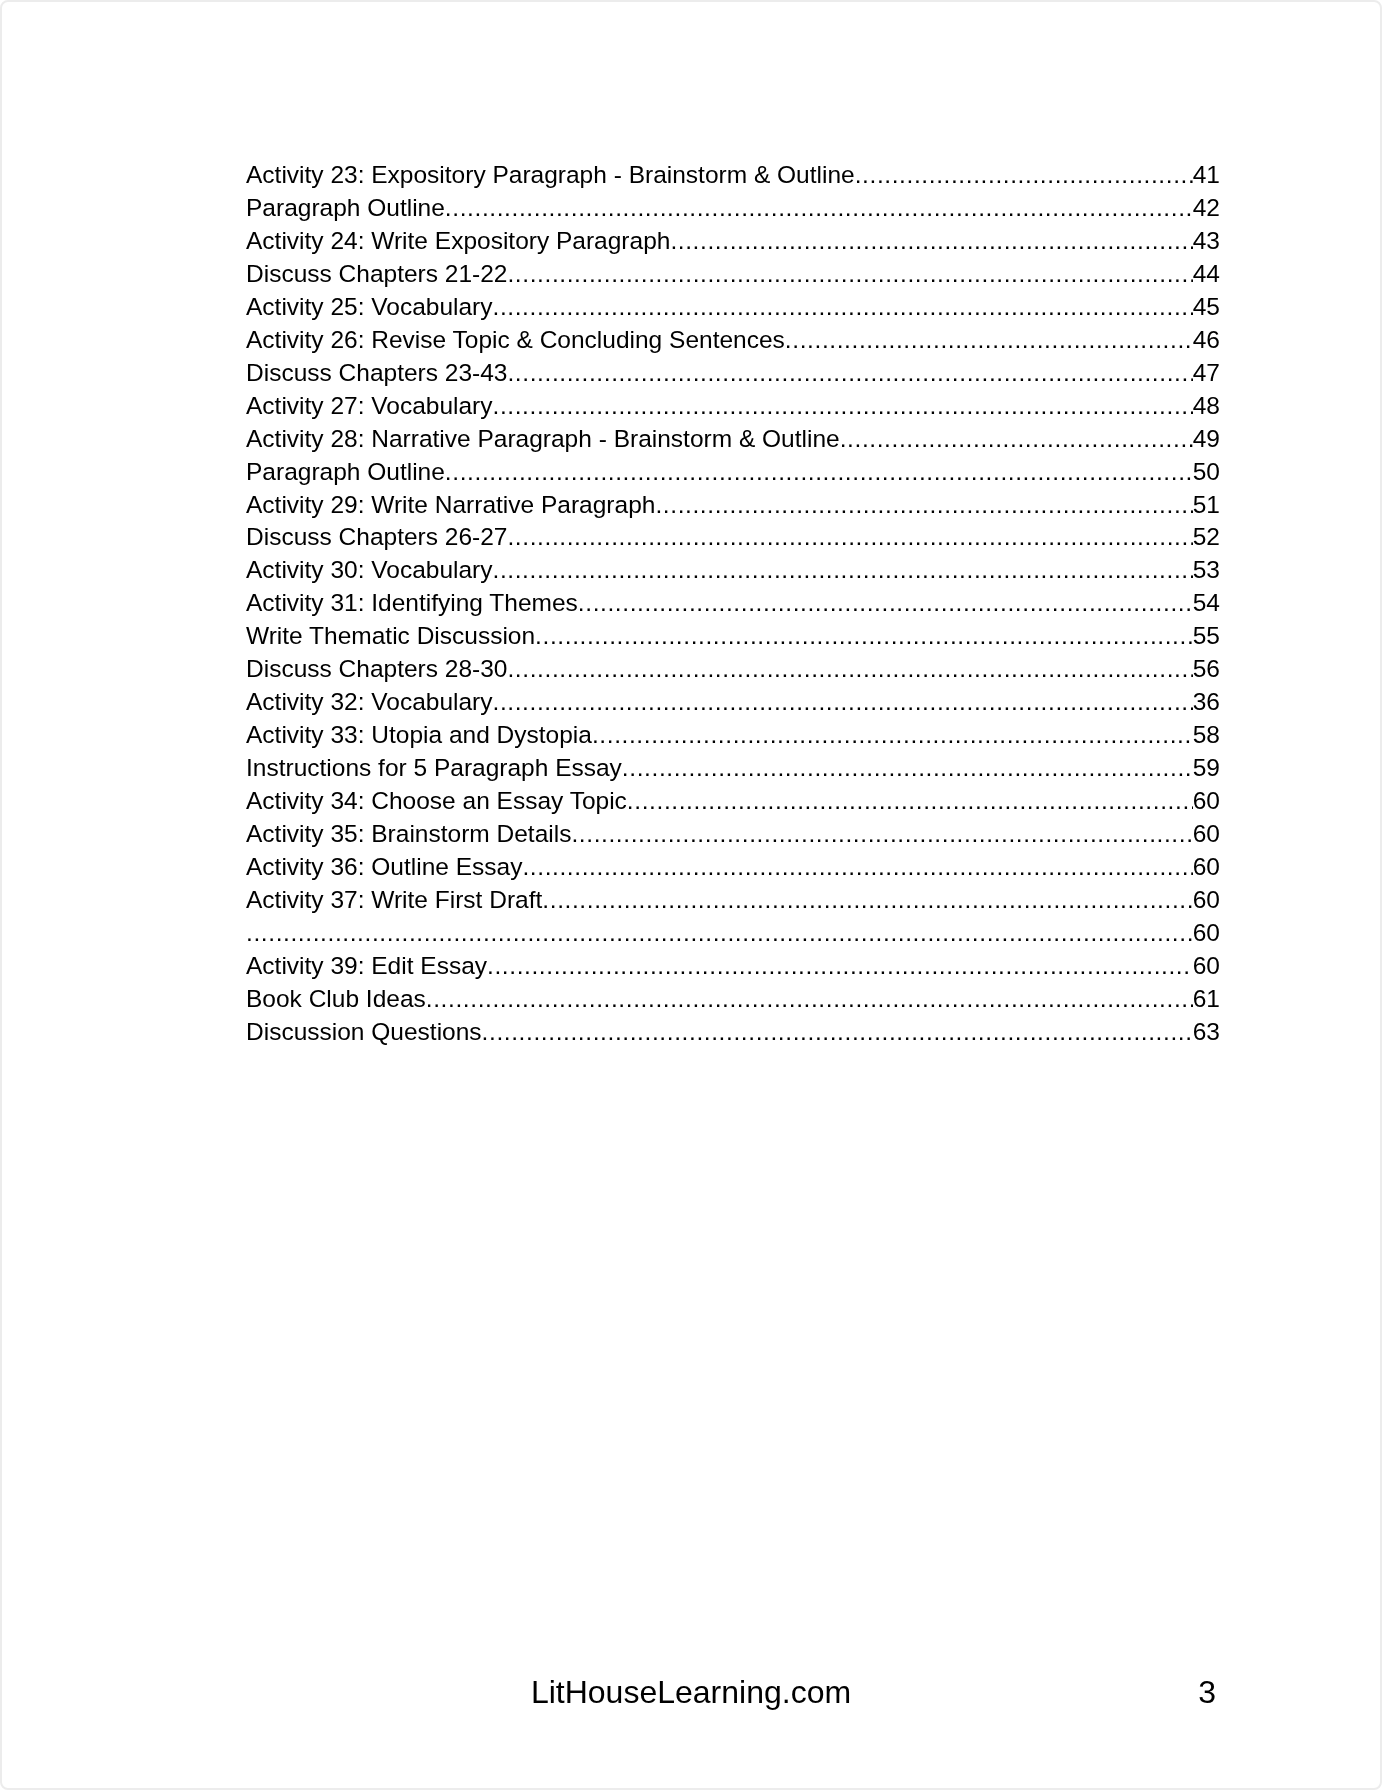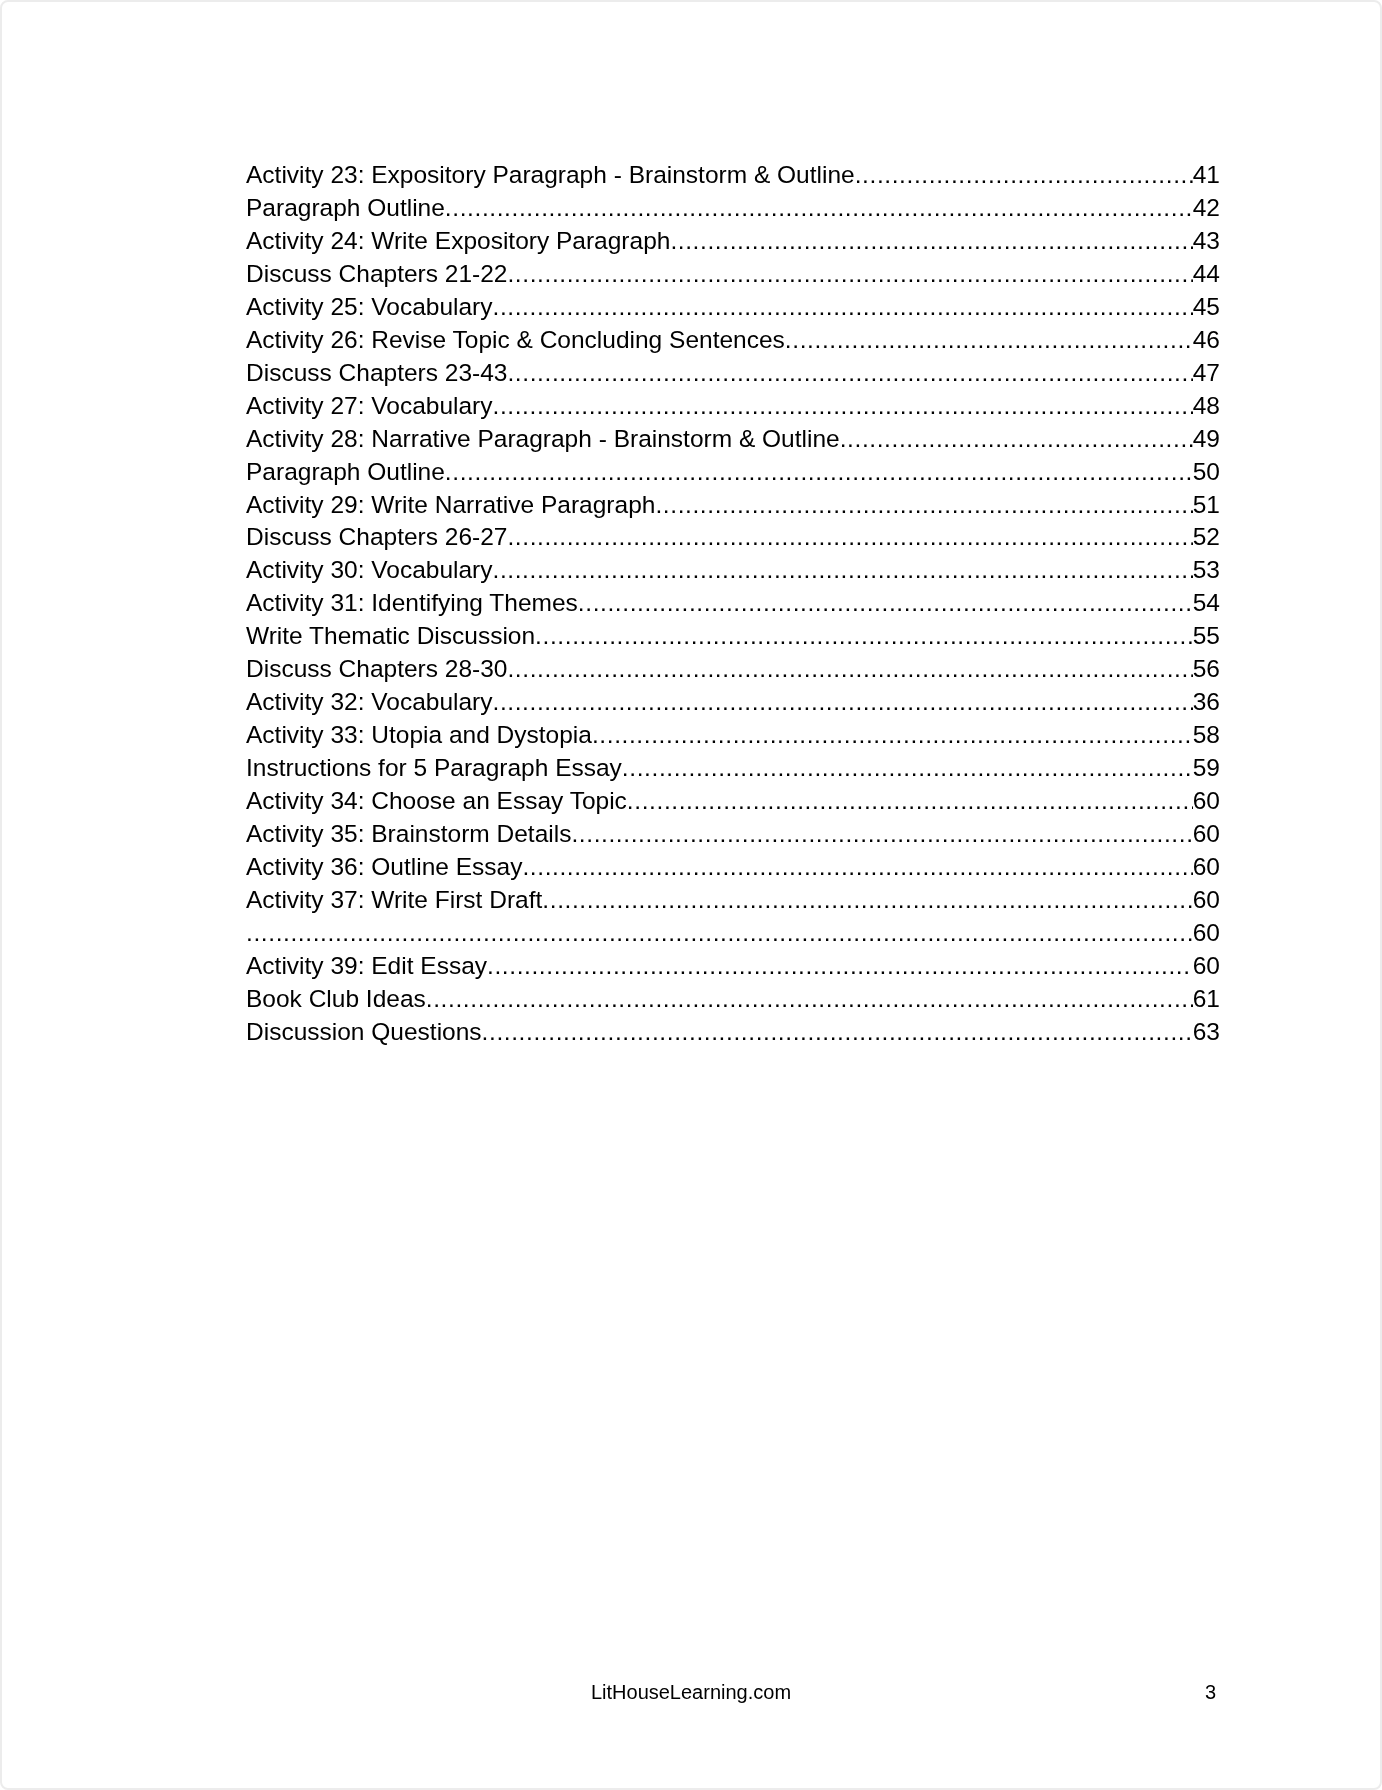--- a/index.html
+++ b/index.html
@@ -48,21 +48,21 @@
   }
   .toc-page {
     flex: 0 0 auto;
   }
   .footer {
     position: absolute;
     left: 0;
     right: 0;
     top: 1673px;
     height: 34px;
-    font-size: 20px;
+    font-size: 32px;
     line-height: 34px;
     text-align: center;
   }
   .footer-site {
     display: inline-block;
   }
   .footer-page {
     position: absolute;
     right: 164px;
     top: 0;

